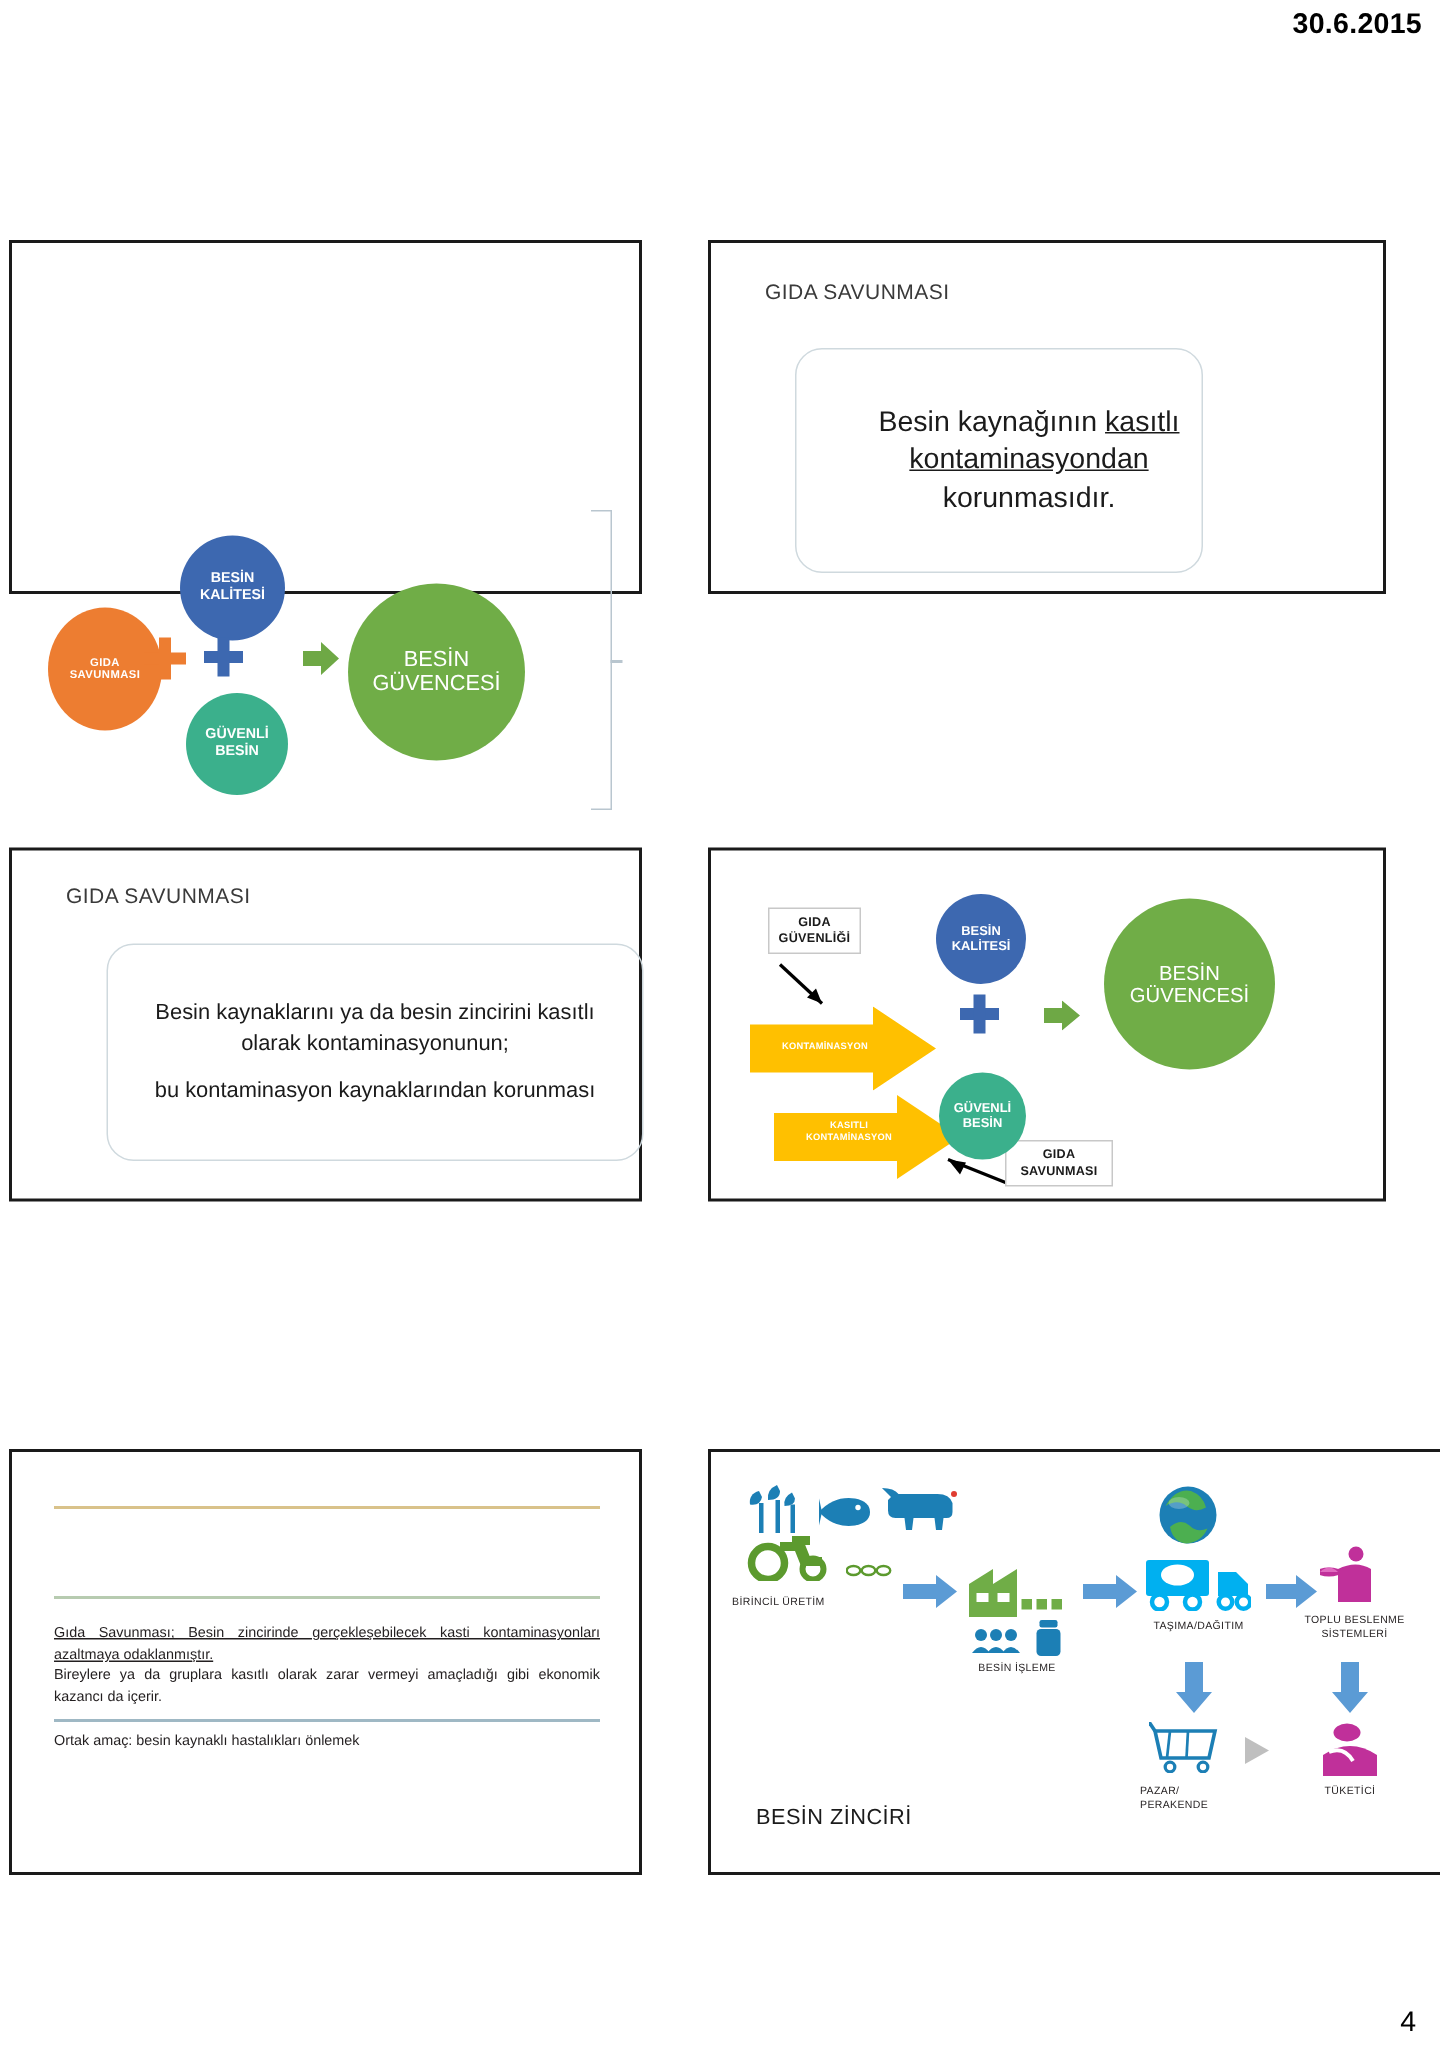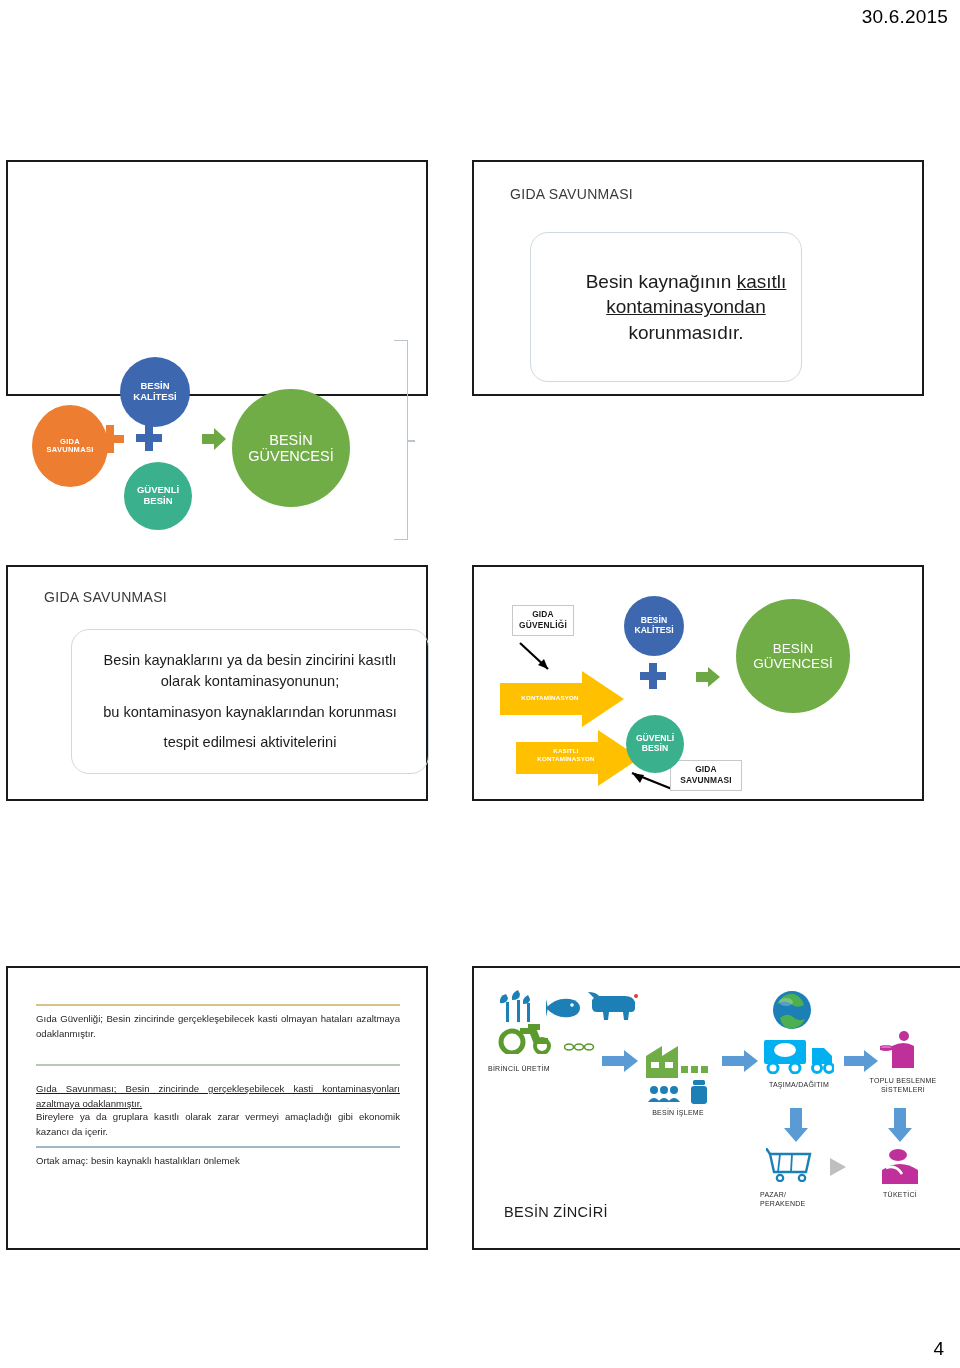--- a/index.html
+++ b/index.html
@@ -9,21 +9,21 @@
     background: #ffffff;
     font-family: "Liberation Sans", sans-serif;
     color: #231f20;
     position: relative;
     overflow: hidden;
   }
 
   
   .page-date {
     position: absolute; top: 6px; right: 12px;
-    font-size: 19px; font-weight: 400; color: #000;
+    font-size: 19px; font-weight: 700; color: #000;
     letter-spacing: .2px;
   }
   .page-number {
     position: absolute; bottom: 8px; right: 16px;
     font-size: 19px; color: #000;
   }
 
   
   .slide {
     position: absolute;
@@ -210,21 +210,20 @@
     </div>
   </div>
 </div>
 
 <div class="slide" id="slide-3">
   <div class="slide-heading" id="s3-head">GIDA SAVUNMASI</div>
   <div class="rounded-box" id="s3-box">
     <div class="inner">
       <p>Besin kaynaklarını ya da besin zincirini kasıtlı olarak kontaminasyonunun;</p>
       <p>bu kontaminasyon kaynaklarından korunması</p>
-      <p>tespit edilmesi aktivitelerini</p>
     </div>
   </div>
 </div>
 
 <div class="slide" id="slide-4">
 
   <div class="label-box" id="s4-lbl-guvenligi">
     <span style="white-space:pre-line">GIDA
 GÜVENLİĞİ</span>
   </div>
@@ -272,21 +271,20 @@
   </svg>
 
   <div class="circle s4-green">
     <span style="white-space:pre-line">BESİN
 GÜVENCESİ</span>
   </div>
 </div>
 
 <div class="slide" id="slide-5">
   <div class="rule" style="left:28px; top:36px; width:364px; background:#d9c28a;"></div>
-  <div class="para" style="left:28px; top:44px; width:364px;">Gıda    Güvenliği; Besin zincirinde gerçekleşebilecek kasti olmayan hataları azaltmaya odaklanmıştır.</div>
 
   <div class="rule" style="left:28px; top:96px; width:364px; background:#b7cbb0;"></div>
   <div class="para" style="left:28px; top:114px; width:364px;text-decoration:underline;">Gıda    Savunması;   Besin    zincirinde    gerçekleşebilecek    kasti kontaminasyonları azaltmaya odaklanmıştır.</div>
 
   <div class="para" style="left:28px; top:142px; width:364px;">Bireylere ya da gruplara kasıtlı olarak zarar vermeyi amaçladığı gibi ekonomik kazancı da içerir.</div>
 
   <div class="rule" style="left:28px; top:178px; width:364px; background:#9fb8c4;"></div>
   <div class="para" style="left:28px; top:186px; width:364px;">Ortak amaç: besin kaynaklı hastalıkları önlemek</div>
 </div>
 

